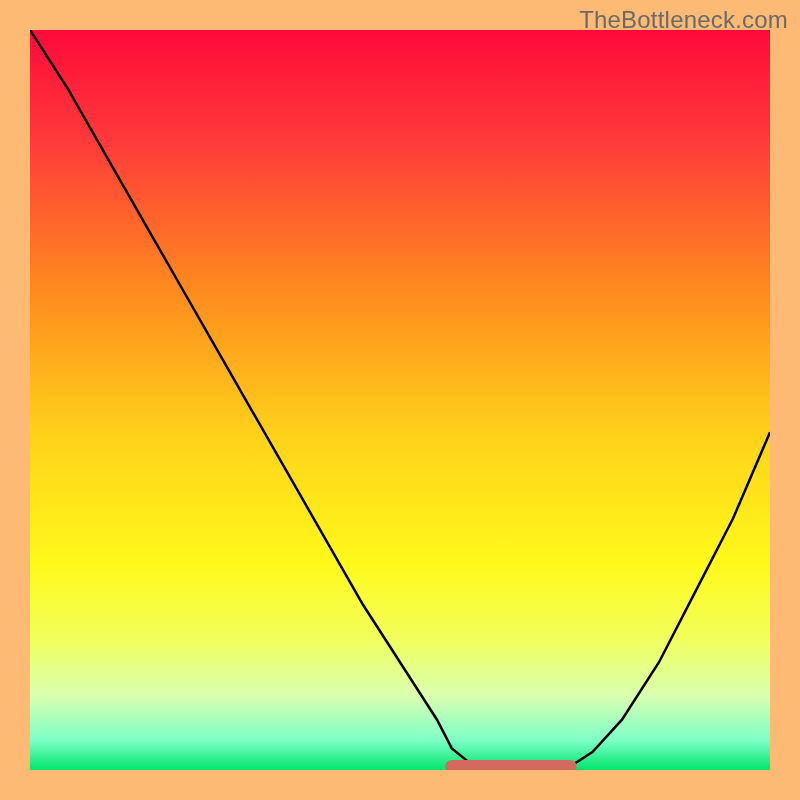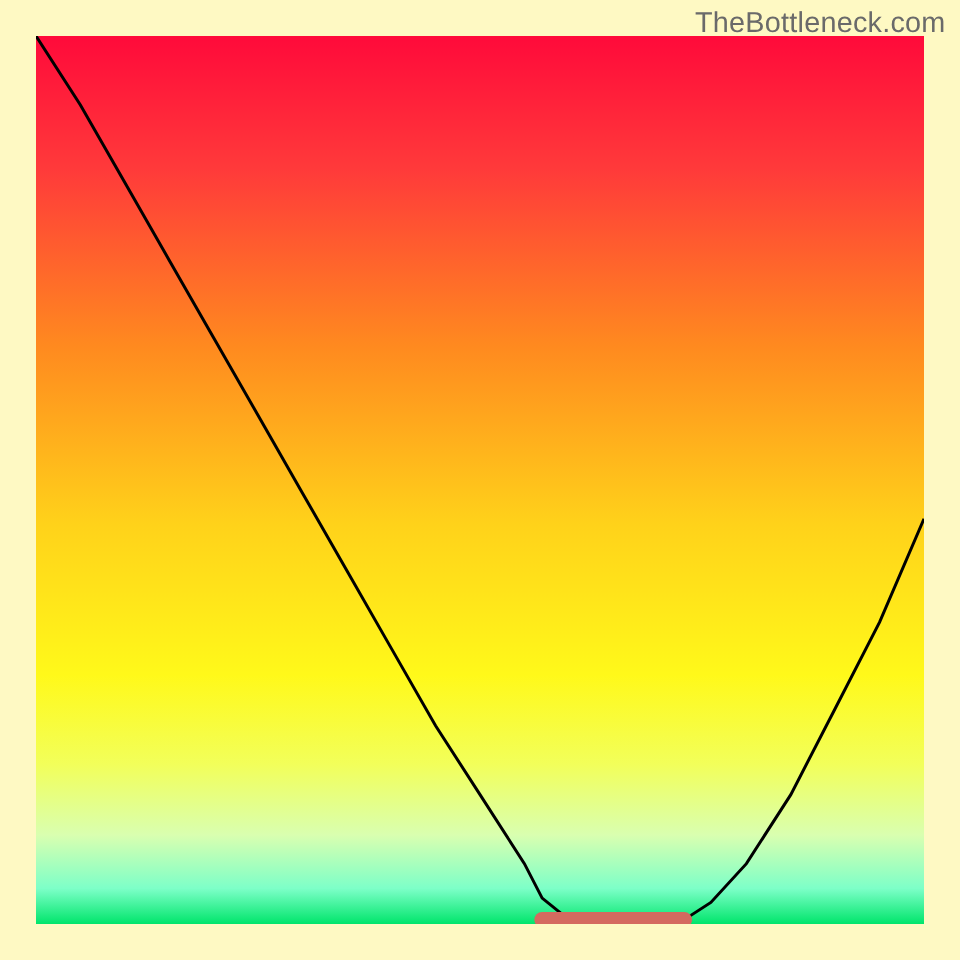--- a/index.html
+++ b/index.html
@@ -8,21 +8,21 @@
     width: 800px;
     height: 800px;
     background: #000;
     font-family: Arial, Helvetica, sans-serif;
     overflow: hidden;
   }
   .frame {
     position: relative;
     width: 800px;
     height: 800px;
-    background: #fef9c3;
+    background: #fdba74;
   }
   .plot {
     position: absolute;
     left: 30px;
     top: 30px;
     width: 740px;
     height: 740px;
   }
   .watermark {
     position: absolute;

